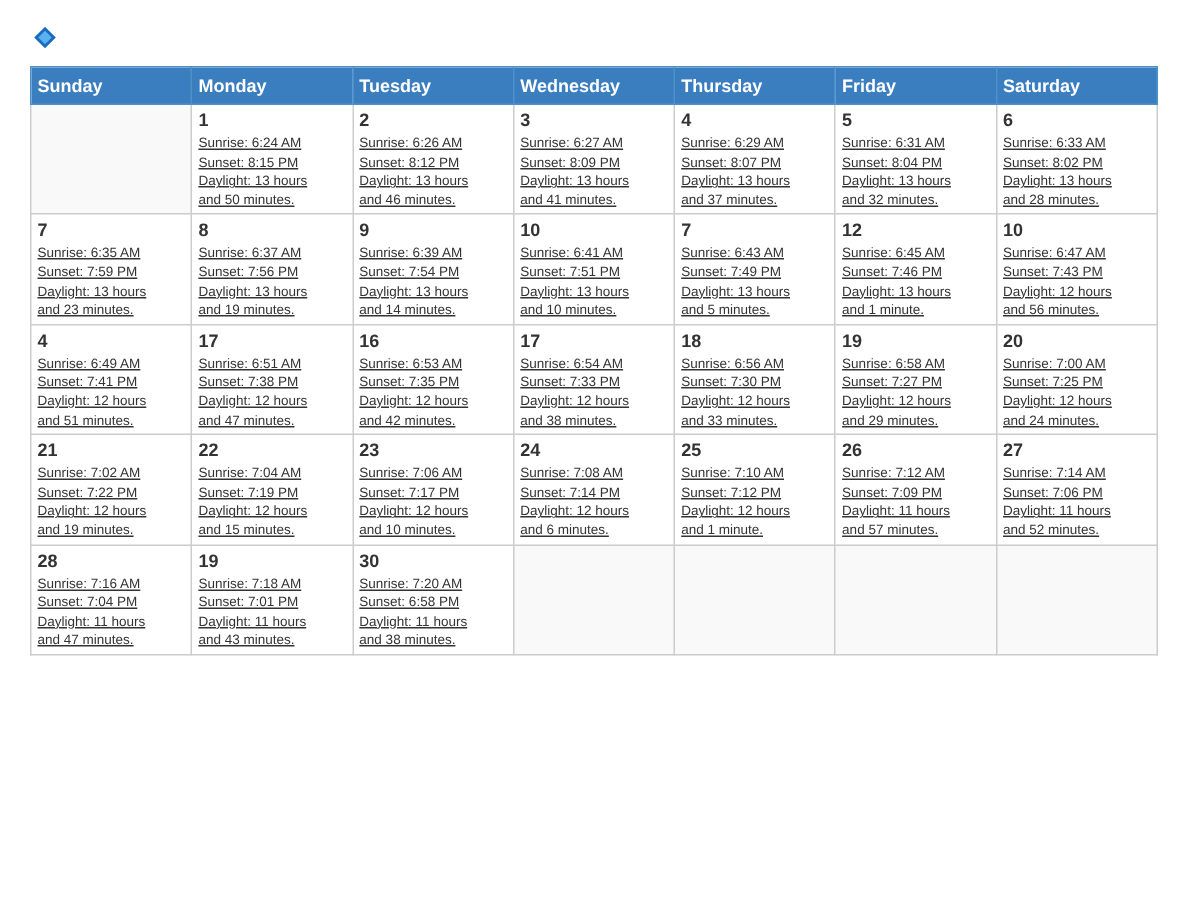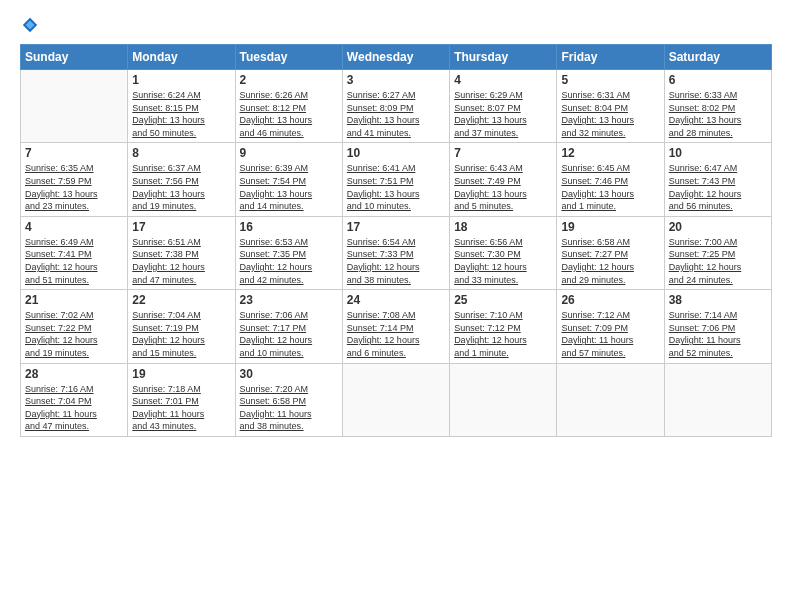--- a/index.html
+++ b/index.html
@@ -236,21 +236,21 @@
           </td>
           <td>
             <span class="day-number">25</span>
             <div class="day-info">Sunrise: 7:10 AM<br>Sunset: 7:12 PM<br>Daylight: 12 hours<br>and 1 minute.</div>
           </td>
           <td>
             <span class="day-number">26</span>
             <div class="day-info">Sunrise: 7:12 AM<br>Sunset: 7:09 PM<br>Daylight: 11 hours<br>and 57 minutes.</div>
           </td>
           <td>
-            <span class="day-number">38</span>
+            <span class="day-number">27</span>
             <div class="day-info">Sunrise: 7:14 AM<br>Sunset: 7:06 PM<br>Daylight: 11 hours<br>and 52 minutes.</div>
           </td>
         </tr>
         <tr>
           <td>
             <span class="day-number">28</span>
             <div class="day-info">Sunrise: 7:16 AM<br>Sunset: 7:04 PM<br>Daylight: 11 hours<br>and 47 minutes.</div>
           </td>
           <td>
             <span class="day-number">19</span>

